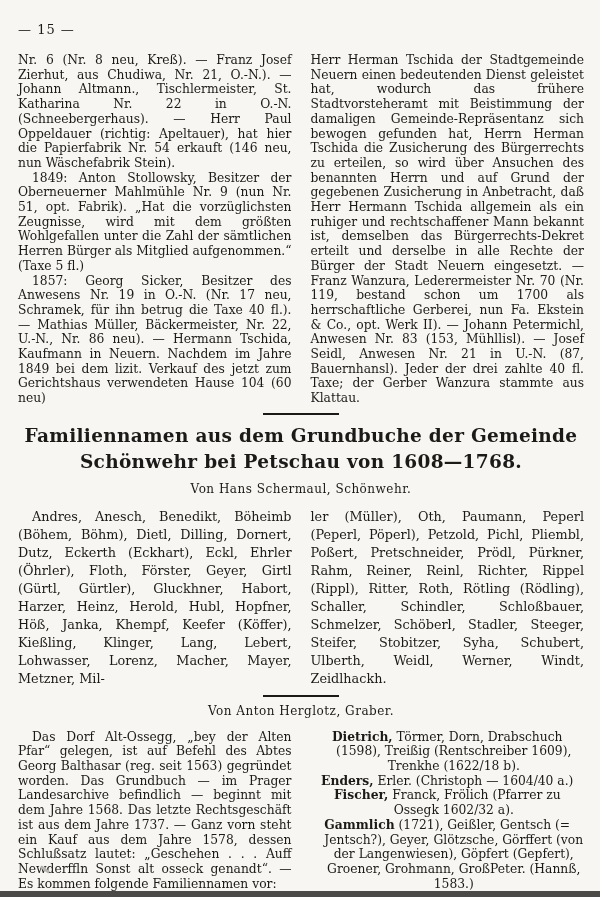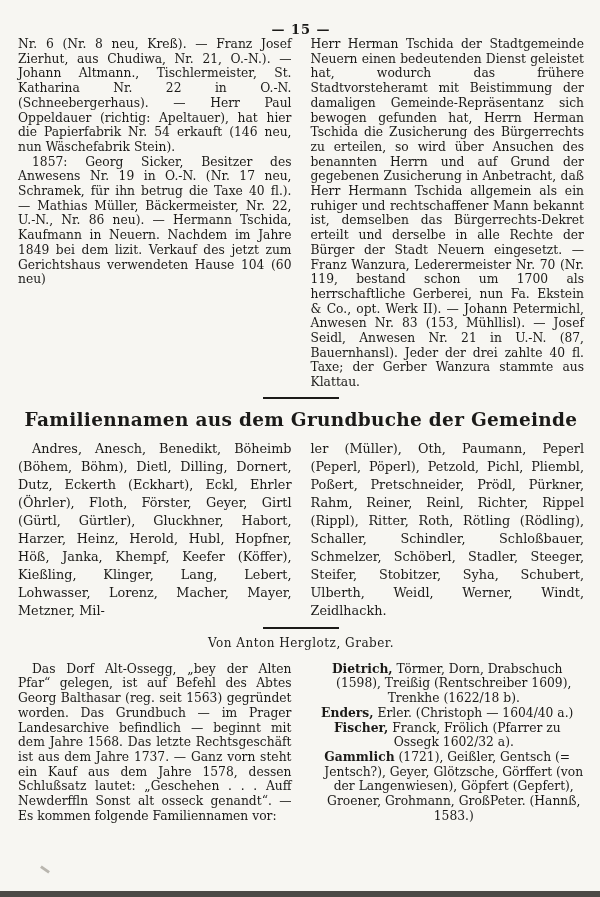--- a/index.html
+++ b/index.html
@@ -7,24 +7,24 @@
     width: 600px; height: 897px;
     background: #f7f6f2;
     font-family: "DejaVu Serif", "Liberation Serif", serif;
     color: #1b1a18;
     position: relative;
     overflow: hidden;
   }
   .page { padding: 22px 16px 0 18px; }
 
   .pagenum {
-    text-align: center;
-    font-weight: bold;
+    font-weight: normal;
     font-size: 13px;
     letter-spacing: 1px;
+    margin-bottom: 16px;
   }
 
   .cols { display: flex; gap: 19px; }
   .col { flex: 1 1 0; min-width: 0; text-align: justify; }
 
   .body-text { font-size: 12.3px; line-height: 14.7px; }
   .body-text p { margin: 0; }
   .body-text p.ind { text-indent: 14px; }
 
   .rule-center {
@@ -79,33 +79,36 @@
 </head>
 <body>
 
 <div class="page">
 
   <div class="pagenum">— 15 —</div>
 
   <div class="cols body-text">
     <div class="col">
       <p>Nr. 6 (Nr. 8 neu, Kreß). — Franz Josef Zierhut, aus Chudiwa, Nr. 21, O.-N.). — Johann Altmann., Tischlermeister, St. Katharina Nr. 22 in O.-N. (Schneebergerhaus). — Herr Paul Oppeldauer (richtig: Apeltauer), hat hier die Papierfabrik Nr. 54 erkauft (146 neu, nun Wäschefabrik Stein).</p>
+      <p class="ind">1849: Anton Stollowsky, Besitzer der Oberneuerner Mahlmühle Nr. 9 (nun Nr. 51, opt. Fabrik). „Hat die vorzüglichsten Zeugnisse, wird mit dem größten Wohlgefallen unter die Zahl der sämtlichen Herren Bürger als Mitglied aufgenommen.“ (Taxe 5 fl.)</p>
       <p class="ind">1857: Georg Sicker, Besitzer des Anwesens Nr. 19 in O.-N. (Nr. 17 neu, Schramek, für ihn betrug die Taxe 40 fl.). — Mathias Müller, Bäckermeister, Nr. 22, U.-N., Nr. 86 neu). — Hermann Tschida, Kaufmann in Neuern. Nachdem im Jahre 1849 bei dem lizit. Verkauf des jetzt zum Gerichtshaus verwendeten Hause 104 (60 neu)</p>
     </div>
     <div class="col">
       <p>Herr Herman Tschida der Stadtgemeinde Neuern einen bedeutenden Dienst geleistet hat, wodurch das frühere Stadtvorsteheramt mit Beistimmung der damaligen Gemeinde-Repräsentanz sich bewogen gefunden hat, Herrn Herman Tschida die Zusicherung des Bürgerrechts zu erteilen, so wird über Ansuchen des benannten Herrn und auf Grund der gegebenen Zusicherung in Anbetracht, daß Herr Hermann Tschida allgemein als ein ruhiger und rechtschaffener Mann bekannt ist, demselben das Bürgerrechts-Dekret erteilt und derselbe in alle Rechte der Bürger der Stadt Neuern eingesetzt. — Franz Wanzura, Lederermeister Nr. 70 (Nr. 119, bestand schon um 1700 als herrschaftliche Gerberei, nun Fa. Ekstein &amp; Co., opt. Werk II). — Johann Petermichl, Anwesen Nr. 83 (153, Mühllisl). — Josef Seidl, Anwesen Nr. 21 in U.-N. (87, Bauernhansl). Jeder der drei zahlte 40 fl. Taxe; der Gerber Wanzura stammte aus Klattau.</p>
     </div>
   </div>
 
   <hr class="rule-center">
 
   <div>
     <div class="sect-title">
       <span>Familiennamen aus dem Grundbuche der Gemeinde</span><br>
+      <span>Schönwehr bei Petschau von 1608—1768.</span>
     </div>
+    <p class="byline">Von Hans Schermaul, Schönwehr.</p>
 
     <div class="cols names-text">
       <div class="col">
         <p>Andres, Anesch, Benedikt, Böheimb (Böhem, Böhm), Dietl, Dilling, Dornert, Dutz, Eckerth (Eckhart), Eckl, Ehrler (Öhrler), Floth, Förster, Geyer, Girtl (Gürtl, Gürtler), Gluckhner, Habort, Harzer, Heinz, Herold, Hubl, Hopfner, Höß, Janka, Khempf, Keefer (Köffer), Kießling, Klinger, Lang, Lebert, Lohwasser, Lorenz, Macher, Mayer, Metzner, Mil-</p>
       </div>
       <div class="col">
         <p class="noind">ler (Müller), Oth, Paumann, Peperl (Peperl, Pöperl), Petzold, Pichl, Pliembl, Poßert, Pretschneider, Prödl, Pürkner, Rahm, Reiner, Reinl, Richter, Rippel (Rippl), Ritter, Roth, Rötling (Rödling), Schaller, Schindler, Schloßbauer, Schmelzer, Schöberl, Stadler, Steeger, Steifer, Stobitzer, Syha, Schubert, Ulberth, Weidl, Werner, Windt, Zeidlhackh.</p>
       </div>
     </div>
   </div>

